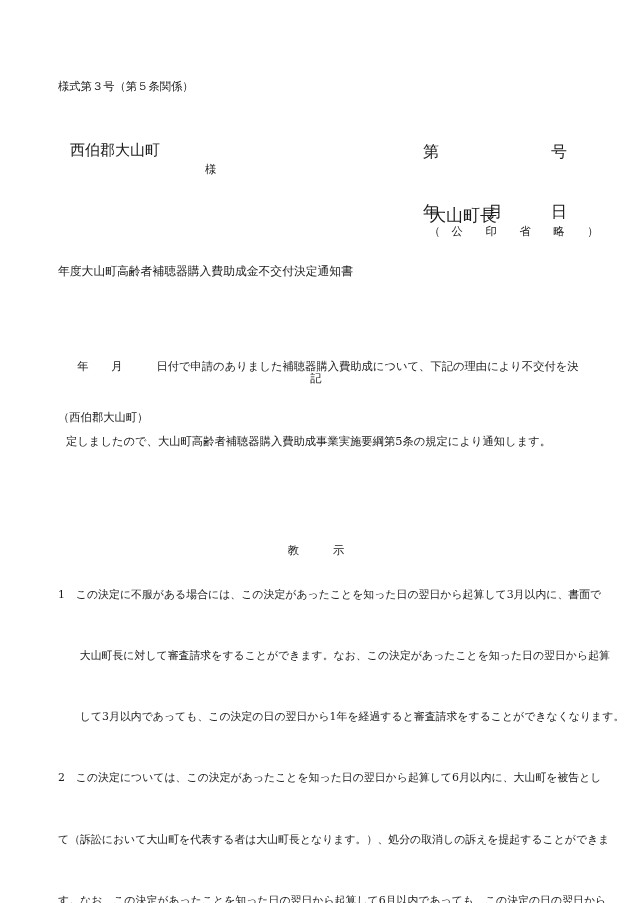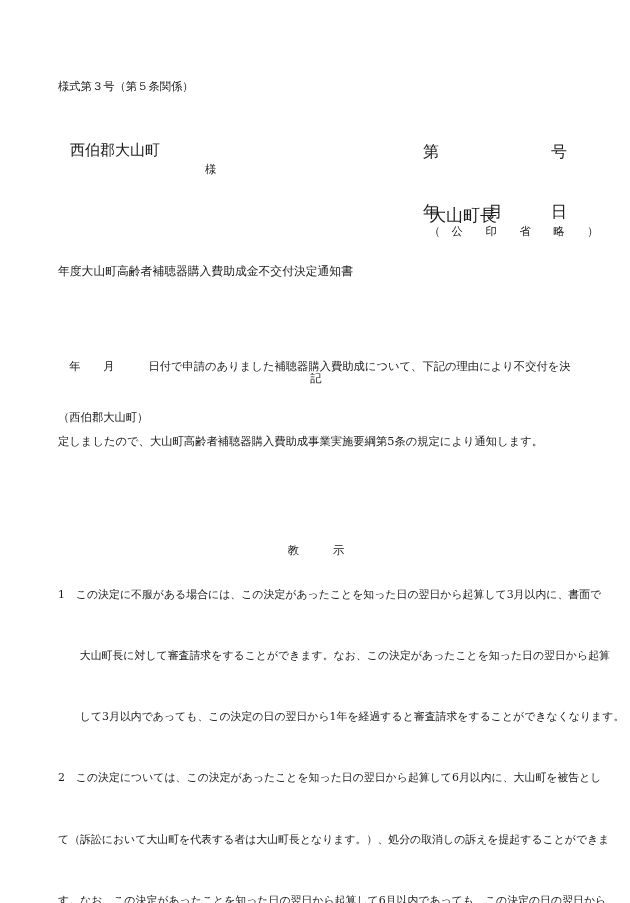--- a/index.html
+++ b/index.html
@@ -84,21 +84,21 @@
     left: 0;
     right: 0;
     top: 248px;
     text-align: left;
     font-size: 11.8px;
     white-space: pre;
   }
 
   .body-para {
     position: absolute;
-    left: 0;
+    left: 8px;
     top: 288px;
     width: 516px;
     font-size: 11.3px;
     line-height: 25px;
     white-space: pre;
   }
   .body-para .bl { display: block; }
 
   .ki {
     position: absolute;

